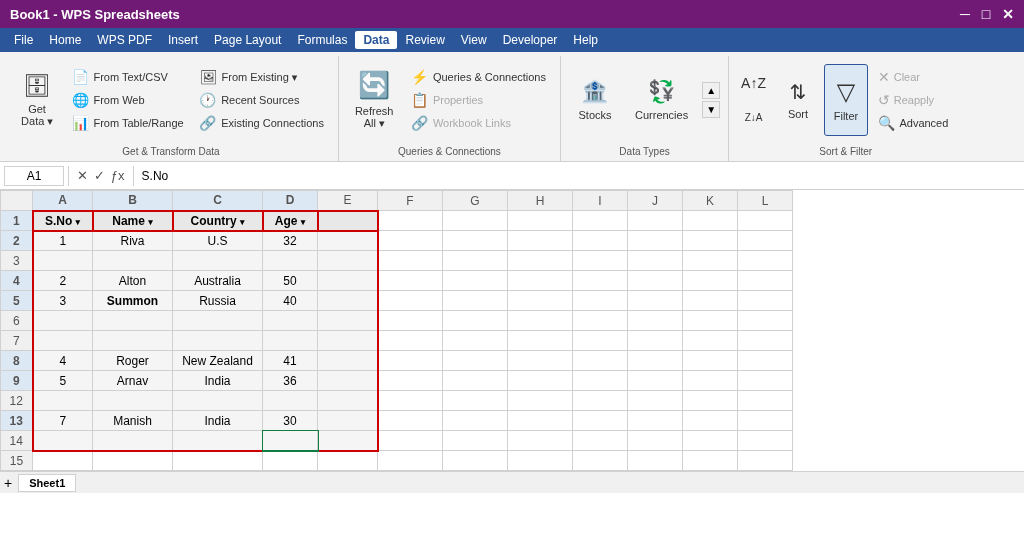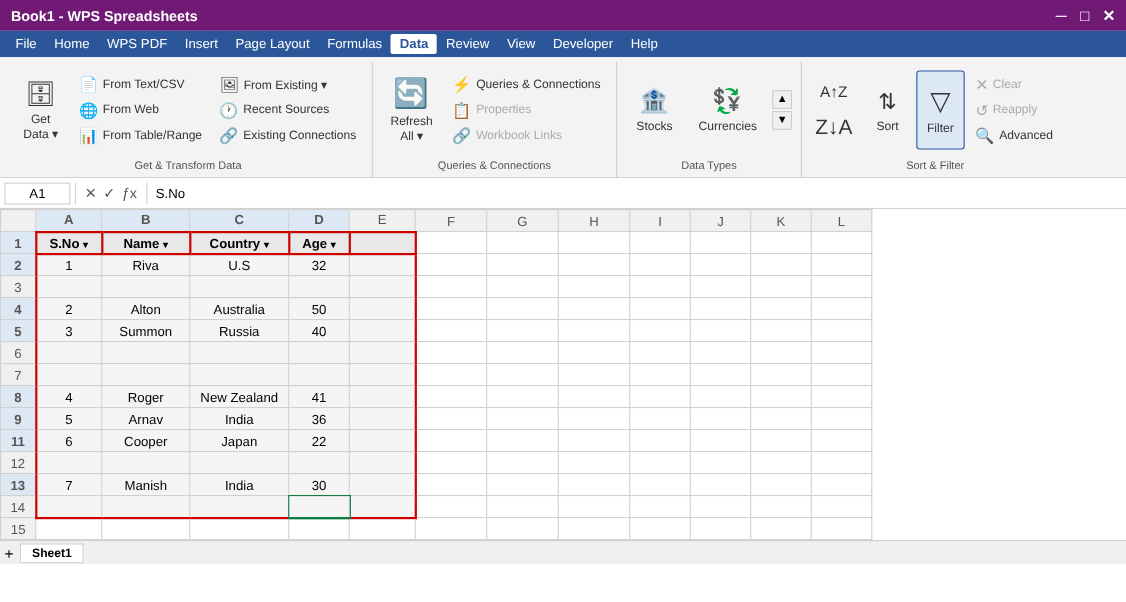--- a/index.html
+++ b/index.html
@@ -316,21 +316,21 @@
     </div>
     <div class="ribbon-group-label">Data Types</div>
   </div>
 
   <div class="ribbon-group">
     <div class="ribbon-group-content">
       <div style="display:flex; flex-direction:column; align-items:center; gap:14px; margin-right:2px;">
         <div class="ribbon-btn-small" style="height:20px; padding:1px 4px; font-size:14px;">
           <span>A↑Z</span>
         </div>
-        <div class="ribbon-btn-small" style="height:20px; padding:1px 4px; font-size:19px;">
+        <div class="ribbon-btn-small" style="height:20px; padding:1px 4px; font-size:10px;">
           <span>Z↓A</span>
         </div>
       </div>
       <div class="ribbon-btn-large" style="min-width:44px;">
         <div class="icon" style="font-size:20px;">⇅</div>
         <div>Sort</div>
       </div>
       <div class="ribbon-btn-large active" style="min-width:44px; background:#dde8f5; border:1px solid #2b579a;">
         <div class="icon" style="font-size:24px;">▽</div>
         <div>Filter</div>
@@ -463,21 +463,21 @@
         <td class="empty-cell"></td>
         <td class="empty-cell"></td>
         <td class="empty-cell"></td>
         <td class="empty-cell"></td>
         <td class="empty-cell"></td>
       </tr>
 
       <tr>
         <td class="row-header active">5</td>
         <td style="background:#f5f5f5; text-align:center; border-left:2px solid #c00;">3</td>
-        <td style="background:#f5f5f5; text-align:center;">Summon</td>
+        <td style="background:#f5f5f5; text-align:center;font-weight:bold;">Summon</td>
         <td style="background:#f5f5f5; text-align:center;">Russia</td>
         <td style="background:#f5f5f5; text-align:center;">40</td>
         <td style="background:#f5f5f5; border-right:2px solid #c00;"></td>
         <td class="empty-cell"></td>
         <td class="empty-cell"></td>
         <td class="empty-cell"></td>
         <td class="empty-cell"></td>
         <td class="empty-cell"></td>
         <td class="empty-cell"></td>
         <td class="empty-cell"></td>
@@ -541,35 +541,20 @@
         <td class="empty-cell"></td>
         <td class="empty-cell"></td>
         <td class="empty-cell"></td>
         <td class="empty-cell"></td>
         <td class="empty-cell"></td>
         <td class="empty-cell"></td>
         <td class="empty-cell"></td>
       </tr>
 
 
-      <tr>
-        <td class="row-header active">11</td>
-        <td style="background:#f5f5f5; text-align:center; border-left:2px solid #c00;">6</td>
-        <td style="background:#f5f5f5; text-align:center;">Cooper</td>
-        <td style="background:#f5f5f5; text-align:center;">Japan</td>
-        <td style="background:#f5f5f5; text-align:center;">22</td>
-        <td style="background:#f5f5f5; border-right:2px solid #c00;"></td>
-        <td class="empty-cell"></td>
-        <td class="empty-cell"></td>
-        <td class="empty-cell"></td>
-        <td class="empty-cell"></td>
-        <td class="empty-cell"></td>
-        <td class="empty-cell"></td>
-        <td class="empty-cell"></td>
-      </tr>
 
       <tr>
         <td class="row-header">12</td>
         <td style="background:#f5f5f5; border-left:2px solid #c00;"></td>
         <td style="background:#f5f5f5;"></td>
         <td style="background:#f5f5f5;"></td>
         <td style="background:#f5f5f5;"></td>
         <td style="background:#f5f5f5; border-right:2px solid #c00;"></td>
         <td class="empty-cell"></td>
         <td class="empty-cell"></td>

